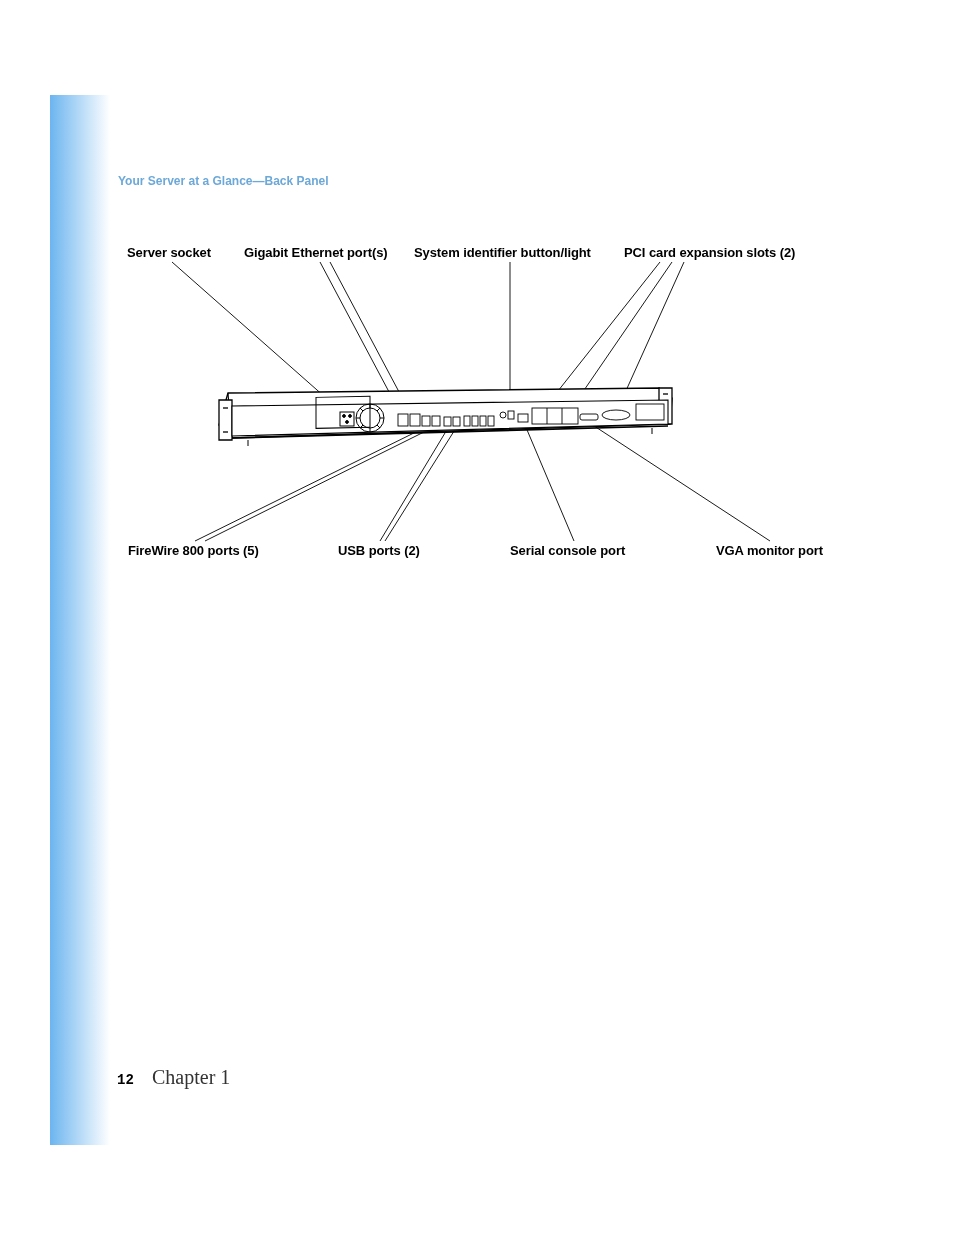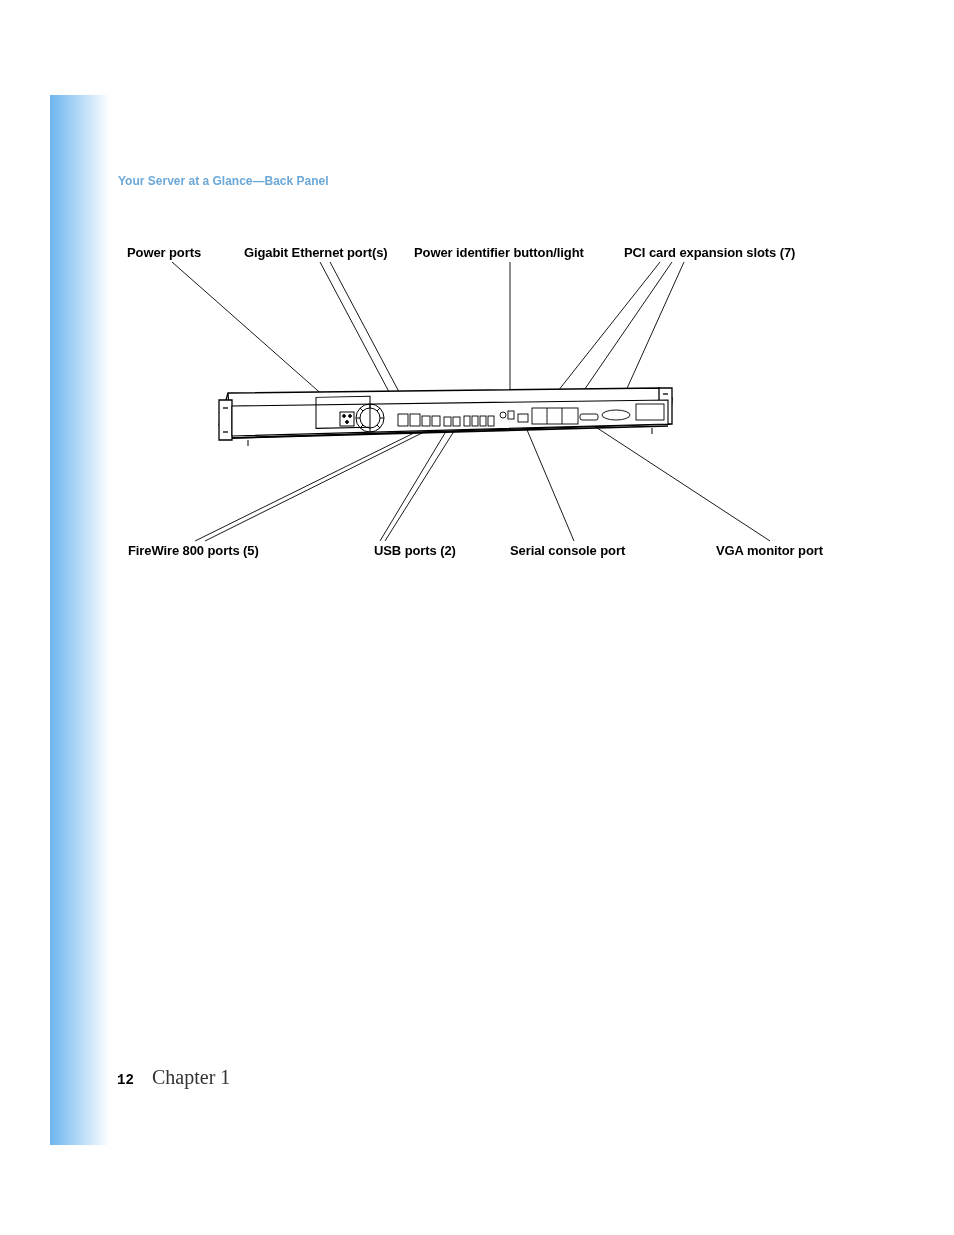--- a/index.html
+++ b/index.html
@@ -72,27 +72,27 @@
   }
 
 </style>
 </head>
 <body>
 
 <div class="left-gradient"></div>
 
 <div class="heading">Your Server at a Glance—Back Panel</div>
 
-<div class="label" style="left:127px; top:245px;">Power ports</div>
+<div class="label" style="left:127px; top:245px;">Server socket</div>
 <div class="label" style="left:244px; top:245px;">Gigabit Ethernet port(s)</div>
-<div class="label" style="left:414px; top:245px;">Power identifier button/light</div>
-<div class="label" style="left:624px; top:245px;">PCI card expansion slots (7)</div>
+<div class="label" style="left:414px; top:245px;">System identifier button/light</div>
+<div class="label" style="left:624px; top:245px;">PCI card expansion slots (2)</div>
 
 <div class="label" style="left:128px; top:543px;">FireWire 800 ports (5)</div>
-<div class="label" style="left:338px; top:543px;margin-left:36px;">USB ports (2)</div>
+<div class="label" style="left:338px; top:543px;">USB ports (2)</div>
 <div class="label" style="left:510px; top:543px;">Serial console port</div>
 <div class="label" style="left:716px; top:543px;">VGA monitor port</div>
 
 <svg class="diagram" viewBox="0 0 954 1235">
 
   <g stroke="#000" stroke-width="0.9" fill="none">
 
     <line x1="172" y1="262" x2="351" y2="420"></line>
 
     <line x1="320" y1="262" x2="405" y2="422"></line>

